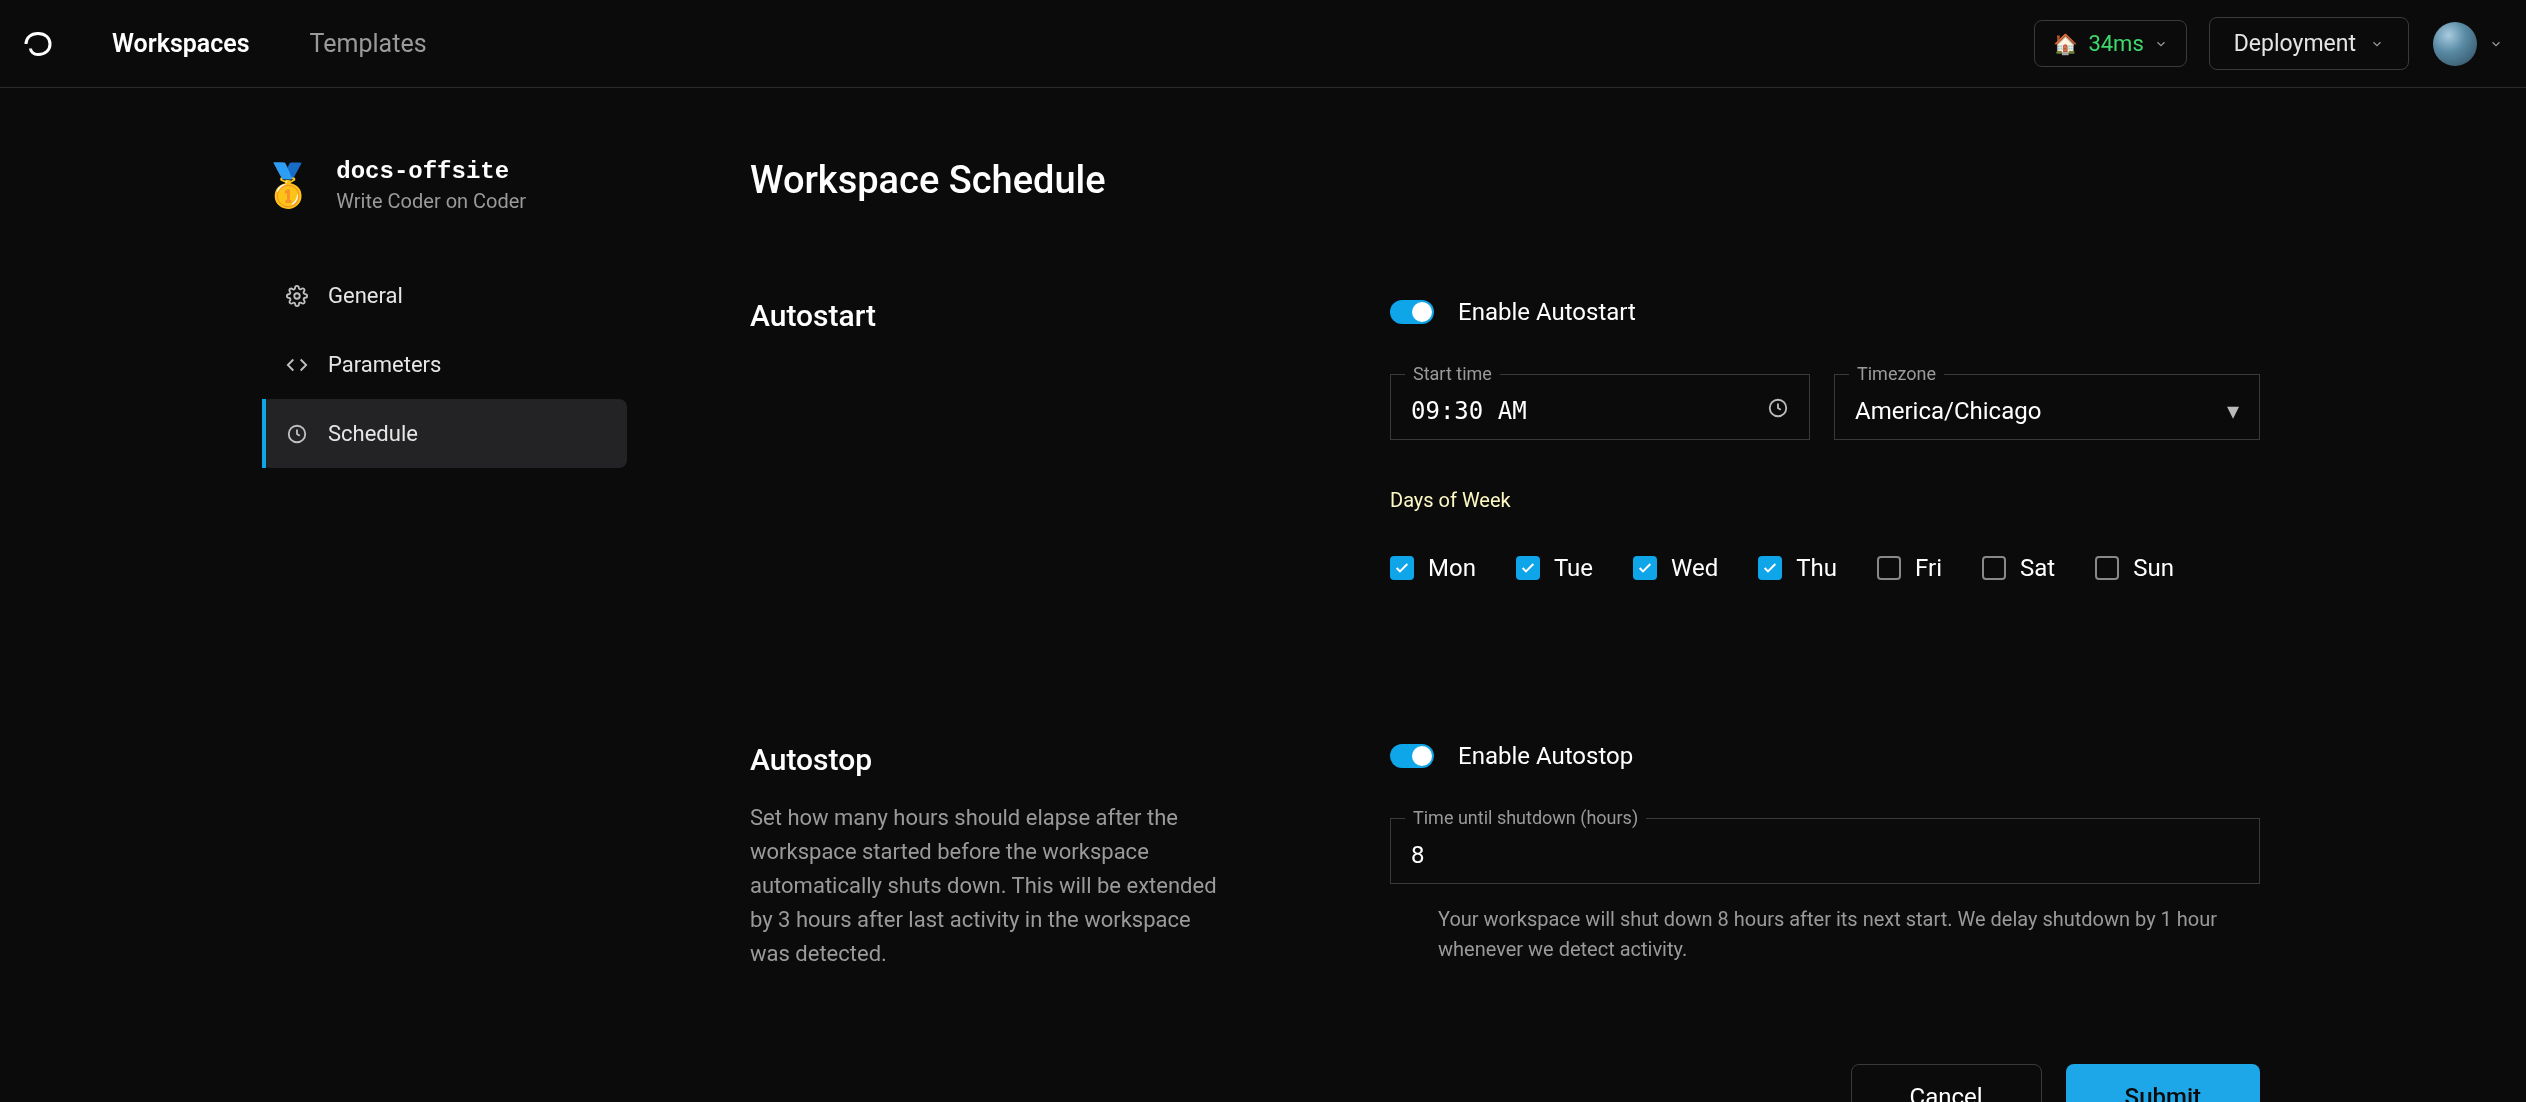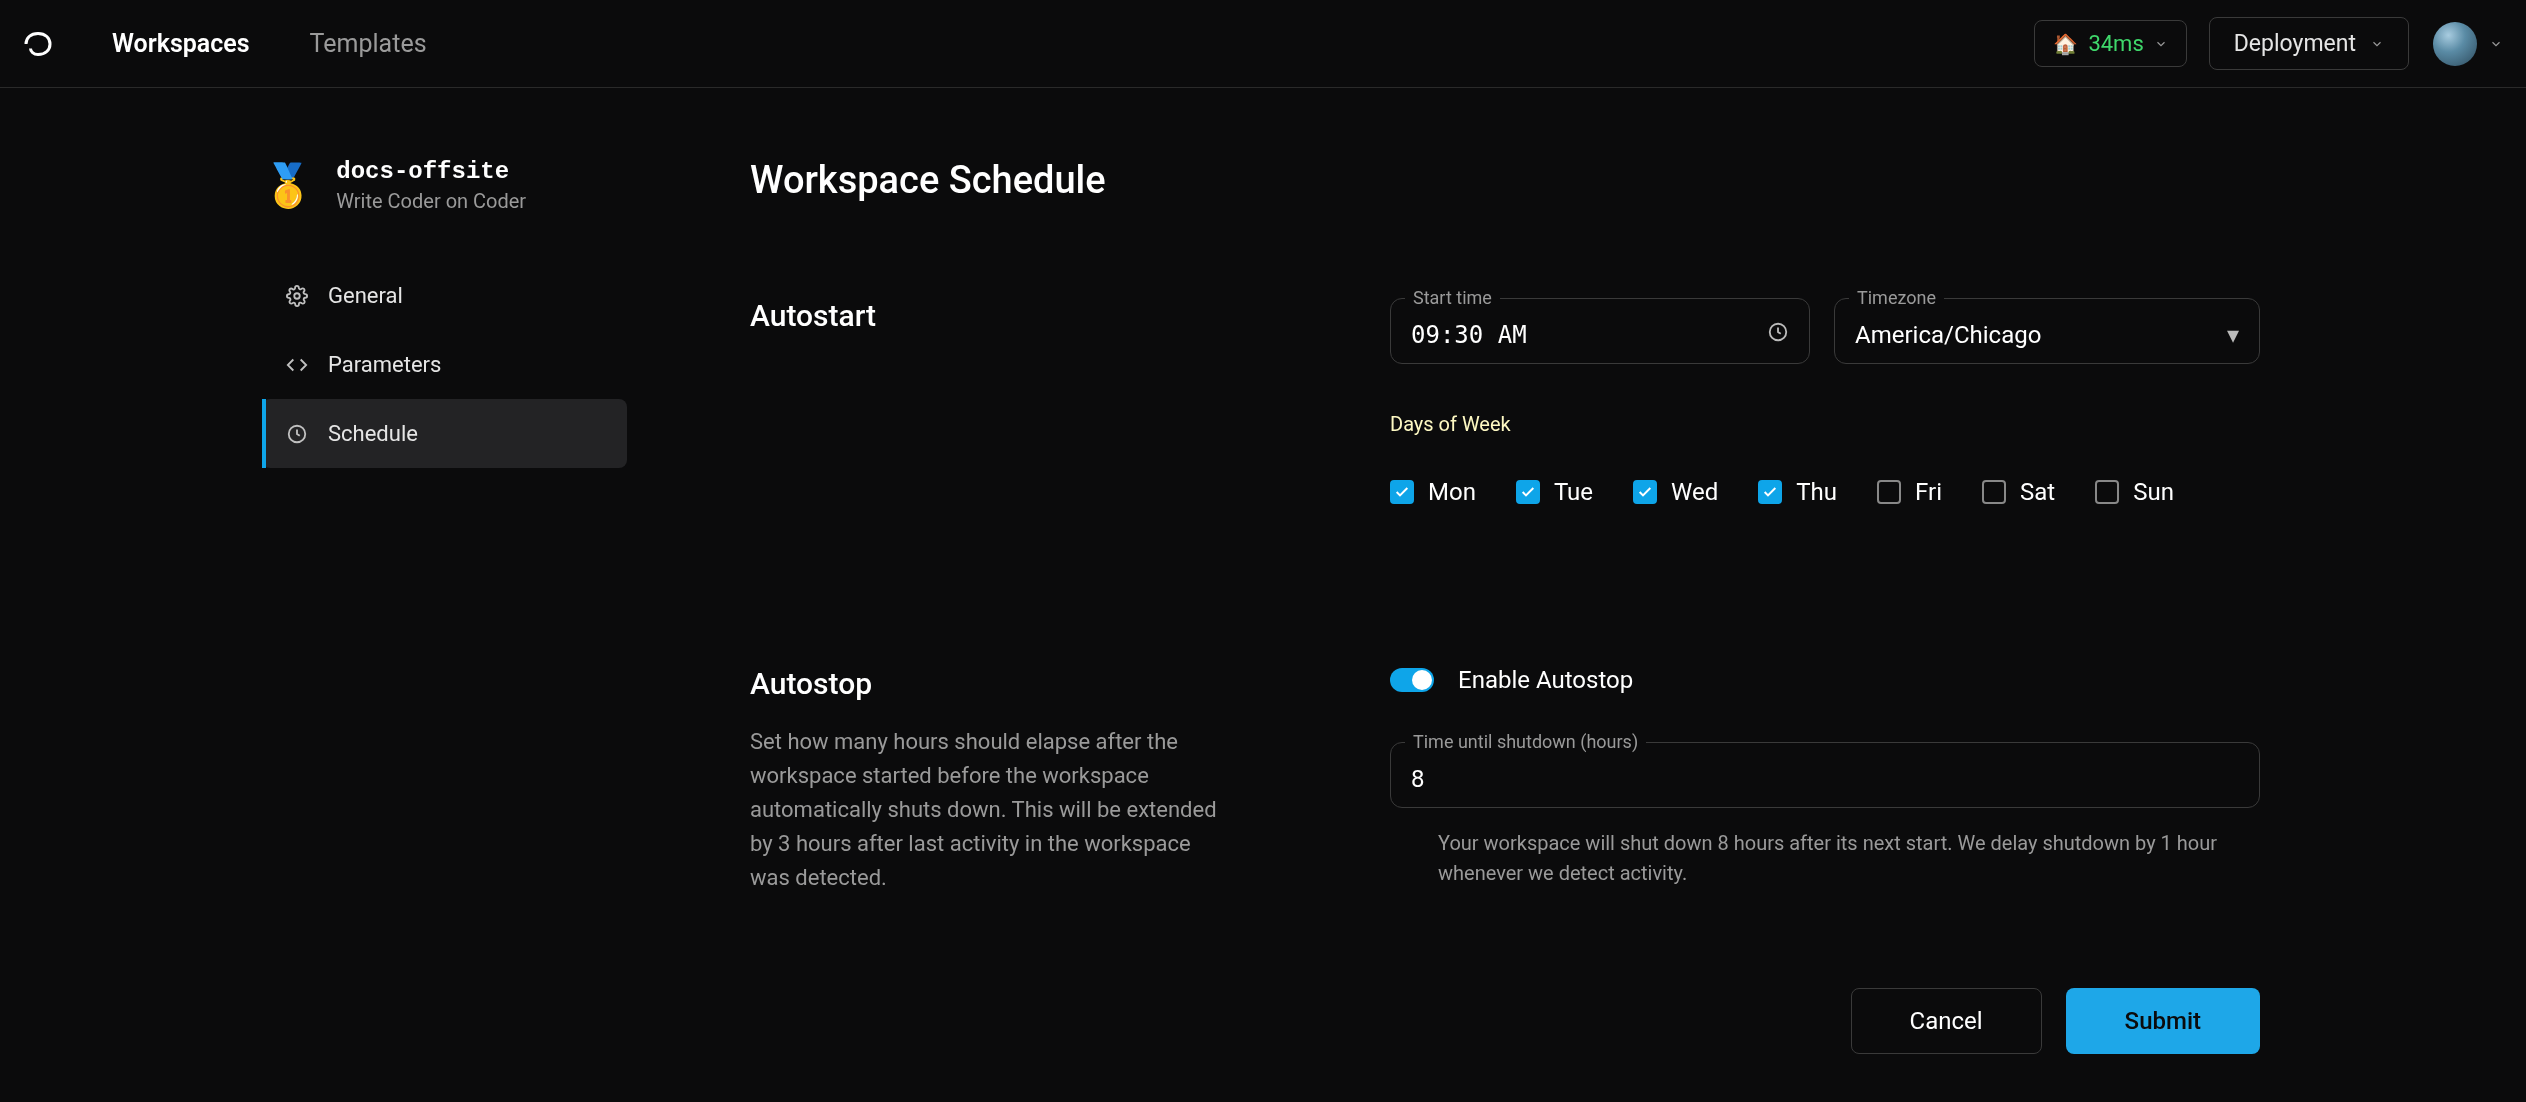--- a/index.html
+++ b/index.html
@@ -89,21 +89,21 @@
     width: 44px; height: 24px; border-radius: 12px;
     background: #0ea5e9; position: relative; cursor: pointer;
   }
   .toggle::after {
     content: ""; position: absolute; right: 2px; top: 2px;
     width: 20px; height: 20px; border-radius: 50%; background: #fff;
   }
   .toggle-label { font-size: 24px; color: #fff; }
   .field-row { display: flex; gap: 24px; margin-bottom: 48px; }
   .field {
-    position: relative; border: 1px solid #3a3a3a; border-radius: 12px;
+    position: relative; border: 1px solid #3a3a3a; border-radius: 0;
     padding: 22px 20px 14px 20px; flex: 1;
   }
   .field-legend {
     position: absolute; top: -12px; left: 14px;
     background: #0b0b0c; padding: 0 8px;
     font-size: 18px; color: #9a9a9a;
   }
   .field-value {
     font-size: 24px; color: #fff; font-family: ui-monospace, monospace;
     display: flex; align-items: center; justify-content: space-between;
@@ -206,20 +206,24 @@
   </div>
 
   <div class="content">
     <h1 class="page-title">Workspace Schedule</h1>
 
     <div class="section-row">
       <div class="section-left">
         <div class="section-title">Autostart</div>
       </div>
       <div class="section-right">
+        <div class="toggle-row">
+          <div class="toggle"></div>
+          <div class="toggle-label">Enable Autostart</div>
+        </div>
         <div class="field-row">
           <div class="field" style="flex:0 0 420px">
             <div class="field-legend">Start time</div>
             <div class="field-value">
               <span>09:30 AM</span>
               <span class="clock-ic">
                 <svg width="22" height="22" viewBox="0 0 24 24" fill="none" stroke="currentColor" stroke-width="2">
                     <circle cx="12" cy="12" r="9"></circle>
                     <polyline points="12 7 12 12 15 14"></polyline>
                   </svg>

